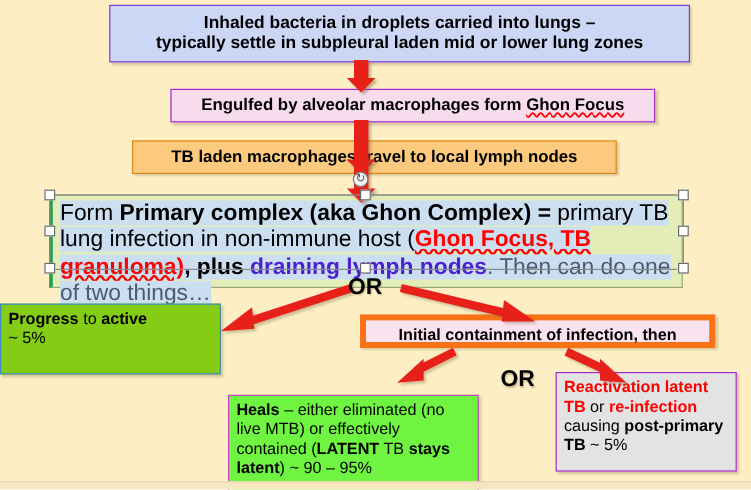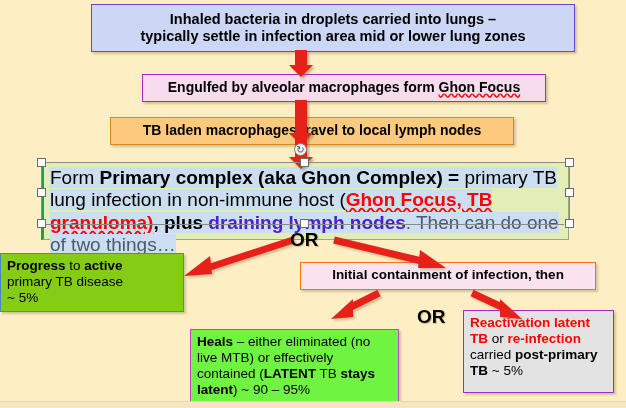--- a/index.html
+++ b/index.html
@@ -132,21 +132,21 @@
     border: 1px solid #3c8bc4;
     font-size: 13.5px;
     padding: 4px 0 0 6px;
     box-shadow: 2px 2px 2px rgba(120,100,60,0.30);
   }
 
   
   #box-containment {
     left: 300px; top: 262px; width: 296px; height: 28px;
     background: #fae3ef;
-    border: 1px solid #f97316;
+    border: 5px solid #f97316;
     font-size: 13.5px;
     font-weight: bold;
     text-align: center;
     padding-top: 4px;
     box-shadow: 2px 2px 2px rgba(120,100,60,0.30);
   }
 
   
   #box-heals {
     left: 190px; top: 310px; width: 209px; height: 83px;
@@ -192,21 +192,21 @@
     filter: drop-shadow(2px 2px 1px rgba(120,100,60,0.35));
   }
 </style>
 </head>
 <body>
 
 <div id="slide">
 
   <div class="box" id="box-inhaled">
     <span class="txt">Inhaled bacteria in droplets carried into lungs –</span>
-    <span class="txt">typically settle in infection area mid or lower lung zones</span>
+    <span class="txt">typically settle in subpleural laden mid or lower lung zones</span>
   </div>
 
   <svg class="fat-arrow" style="left:288px; top:50px;" width="26" height="28" viewBox="0 0 26 28">
     <polygon points="7,0 19,0 19,15 25,15 13,27 1,15 7,15" fill="#e8201a"></polygon>
   </svg>
 
   <div class="box" id="box-engulfed">
     <span>Engulfed by alveolar macrophages form </span><span class="u-line squig">Ghon Focus</span>
   </div>
 
@@ -251,21 +251,20 @@
     <polygon points="6,40 32,20 34,38" fill="#e8201a"></polygon>
   </svg>
 
   <svg class="thin-arrow" style="left:330px; top:236px;" width="125" height="36" viewBox="0 0 125 36">
     <line x1="4" y1="4" x2="96" y2="26" stroke="#e8201a" stroke-width="7"></line>
     <polygon points="116,32 90,14 88,32" fill="#e8201a"></polygon>
   </svg>
 
   <div class="box" id="box-progress">
     <span class="txt"><b>Progress</b><span> to </span><b>active</b></span>
-    <span class="txt">primary TB disease</span>
     <span class="txt">~ 5%</span>
   </div>
 
   <div class="box" id="box-containment">
     <span>Initial containment of  infection, then</span>
   </div>
 
   <svg class="thin-arrow" style="left:327px; top:289px;" width="60" height="34" viewBox="0 0 60 34">
     <line x1="52" y1="4" x2="20" y2="20" stroke="#e8201a" stroke-width="7"></line>
     <polygon points="4,30 26,10 26,28" fill="#e8201a"></polygon>
@@ -276,17 +275,17 @@
     <polygon points="56,30 34,10 34,28" fill="#e8201a"></polygon>
   </svg>
 
   <div class="or-label" id="or-bottom">OR</div>
 
   <div class="box" id="box-heals">
     <b>Heals</b><span> – either eliminated (no live MTB) or effectively contained (</span><b>LATENT</b><span> TB </span><b>stays latent</b><span>) ~ 90 – 95%</span>
   </div>
 
   <div class="box" id="box-reactivation">
-    <span class="red-b">Reactivation latent TB</span><span> or </span><span class="red-b">re-infection</span><span> carried </span><b>post-primary TB</b><span> ~ 5%</span>
+    <span class="red-b">Reactivation latent TB</span><span> or </span><span class="red-b">re-infection</span><span> causing </span><b>post-primary TB</b><span> ~ 5%</span>
   </div>
 
   <div class="bottom-strip"></div>
 </div>
 
 </body></html>

